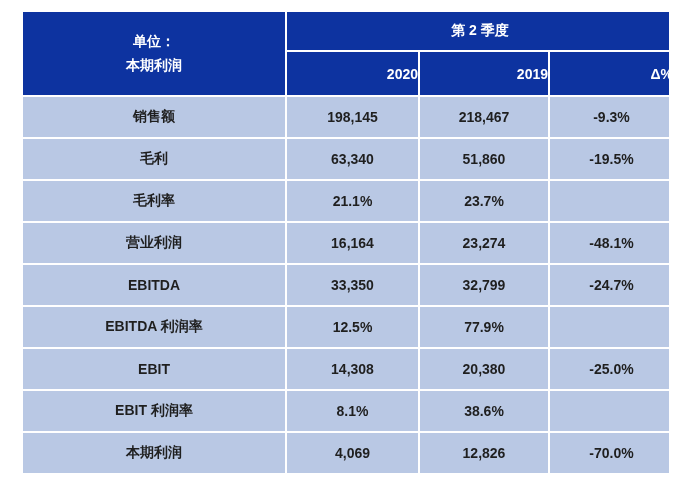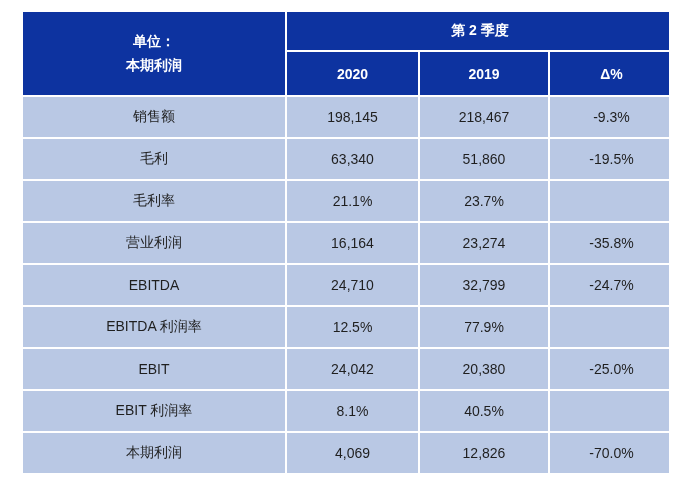--- a/index.html
+++ b/index.html
@@ -37,27 +37,27 @@
     white-space: nowrap;
   }
   thead th {
     background: var(--header-bg, #0d33a0);
     color: var(--header-text, #ffffff);
     font-weight: bold;
     font-size: 14px;
   }
   th.unit-cell { line-height: 1.7; }
   th.quarter-cell { height: 38px; }
-  th.year-cell { height: 43px; }
+  th.year-cell { height: 43px; text-align: right; }
   tbody td {
     background: var(--row-bg, #b9c8e4);
     color: var(--body-text, #1f1f1f);
     font-size: 14px;
     height: 40px;
-    font-weight: normal;
+    font-weight: bold;
   }
 </style>
 </head>
 <body>
 
 <div class="page">
   <table class="fin-table">
     <colgroup>
       <col class="c0">
         <col class="c1">
@@ -94,44 +94,44 @@
       <tr class="data-row">
         <td>毛利率</td>
         <td>21.1%</td>
         <td>23.7%</td>
         <td></td>
       </tr>
       <tr class="data-row">
         <td>营业利润</td>
         <td>16,164</td>
         <td>23,274</td>
-        <td>-35.8%</td>
+        <td>-48.1%</td>
       </tr>
       <tr class="data-row">
         <td>EBITDA</td>
-        <td>24,710</td>
+        <td>33,350</td>
         <td>32,799</td>
         <td>-24.7%</td>
       </tr>
       <tr class="data-row">
         <td>EBITDA 利润率</td>
         <td>12.5%</td>
         <td>77.9%</td>
         <td></td>
       </tr>
       <tr class="data-row">
         <td>EBIT</td>
-        <td>24,042</td>
+        <td>14,308</td>
         <td>20,380</td>
         <td>-25.0%</td>
       </tr>
       <tr class="data-row">
         <td>EBIT 利润率</td>
         <td>8.1%</td>
-        <td>40.5%</td>
+        <td>38.6%</td>
         <td></td>
       </tr>
       <tr class="data-row">
         <td>本期利润</td>
         <td>4,069</td>
         <td>12,826</td>
         <td>-70.0%</td>
       </tr>
     </tbody>
   </table>

